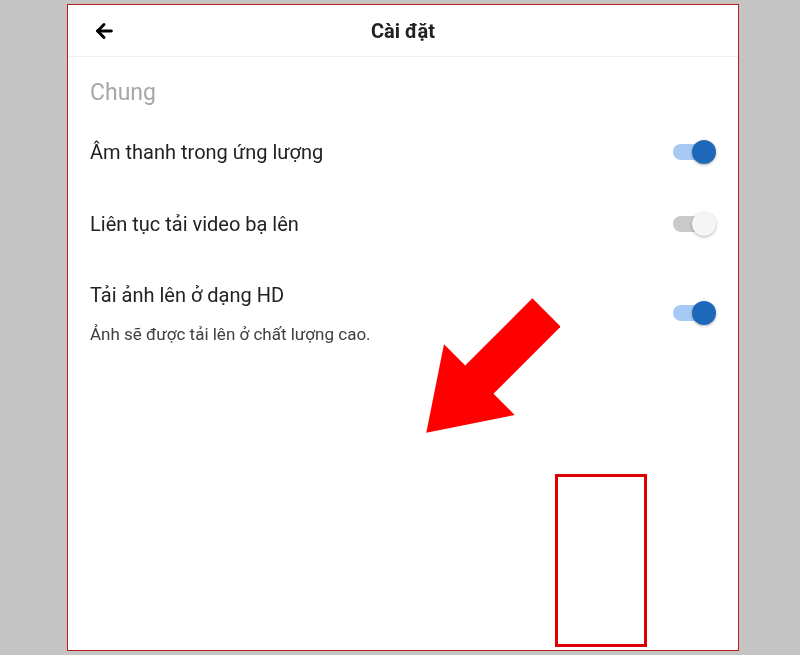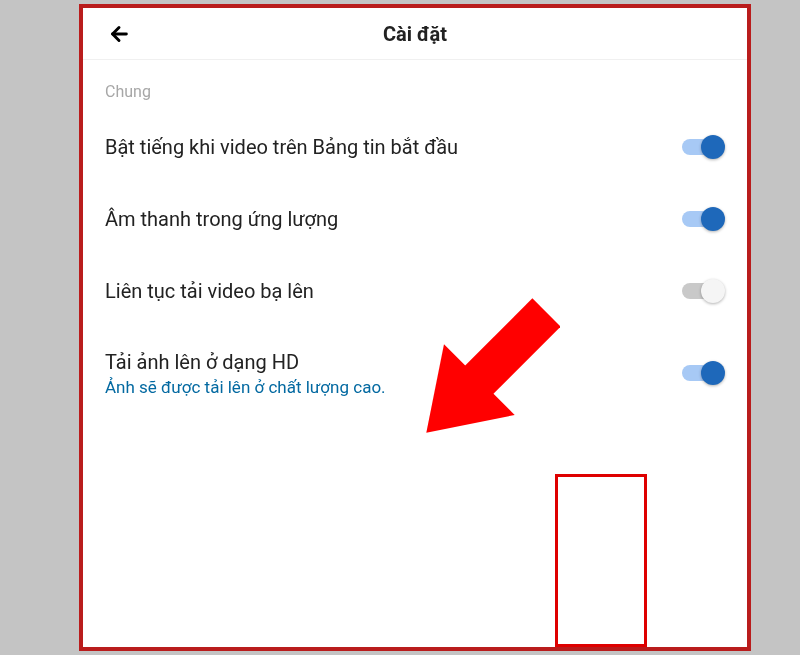--- a/index.html
+++ b/index.html
@@ -8,25 +8,25 @@
       height: 655px;
       background: #c4c4c4;
       font-family: -apple-system, BlinkMacSystemFont, "Segoe UI", Roboto, Helvetica, Arial, sans-serif;
       display: flex;
       align-items: center;
       justify-content: center;
       position: relative;
     }
     .frame {
       position: absolute;
-      left: 79px;
+      left: 67px;
       top: 4px;
       width: 672px;
       height: 647px;
-      border: 4px solid #b91c1c;
+      border: 1px solid #b91c1c;
       background: #fff;
       overflow: hidden;
     }
     .header {
       height: 52px;
       display: flex;
       align-items: center;
       border-bottom: 1px solid #f0f0f0;
       position: relative;
     }
@@ -45,42 +45,42 @@
     }
     .title {
       width: 100%;
       text-align: center;
       font-size: 20px;
       font-weight: 700;
       color: #222;
     }
     .section-label {
       padding: 22px 20px 10px 22px;
-      font-size: 16px;
+      font-size: 23px;
       color: #a7a7a7;
     }
     .row {
       display: flex;
       align-items: center;
       justify-content: space-between;
       padding: 22px 22px 22px 22px;
     }
     .row .text {
       flex: 1;
       max-width: 460px;
     }
     .row .label {
       font-size: 20px;
       color: #222;
       line-height: 1.3;
     }
     .row .sub {
       font-size: 17px;
-      color: #0369a1;
-      margin-top: 2px;
+      color: #404040;
+      margin-top: 16px;
     }
     .toggle {
       width: 46px;
       height: 28px;
       position: relative;
       cursor: pointer;
       flex-shrink: 0;
     }
     .track {
       position: absolute;
@@ -130,29 +130,20 @@
       <svg width="22" height="22" viewBox="0 0 24 24" fill="none" stroke="#000" stroke-width="3.2" stroke-linecap="round" stroke-linejoin="round">
           <line x1="20" y1="12" x2="5" y2="12"></line>
           <polyline points="12 19 5 12 12 5"></polyline>
         </svg>
     </div>
     <div class="title">Cài đặt</div>
   </div>
 
   <div class="section-label">Chung</div>
 
-  <div class="row">
-    <div class="text">
-      <div class="label">Bật tiếng khi video trên Bảng tin bắt đầu</div>
-    </div>
-    <div class="toggle on">
-        <div class="track"></div>
-        <div class="thumb"></div>
-      </div>
-  </div>
 
   <div class="row">
     <div class="text">
       <div class="label">Âm thanh trong ứng lượng</div>
     </div>
     <div class="toggle on">
         <div class="track"></div>
         <div class="thumb"></div>
       </div>
   </div>

